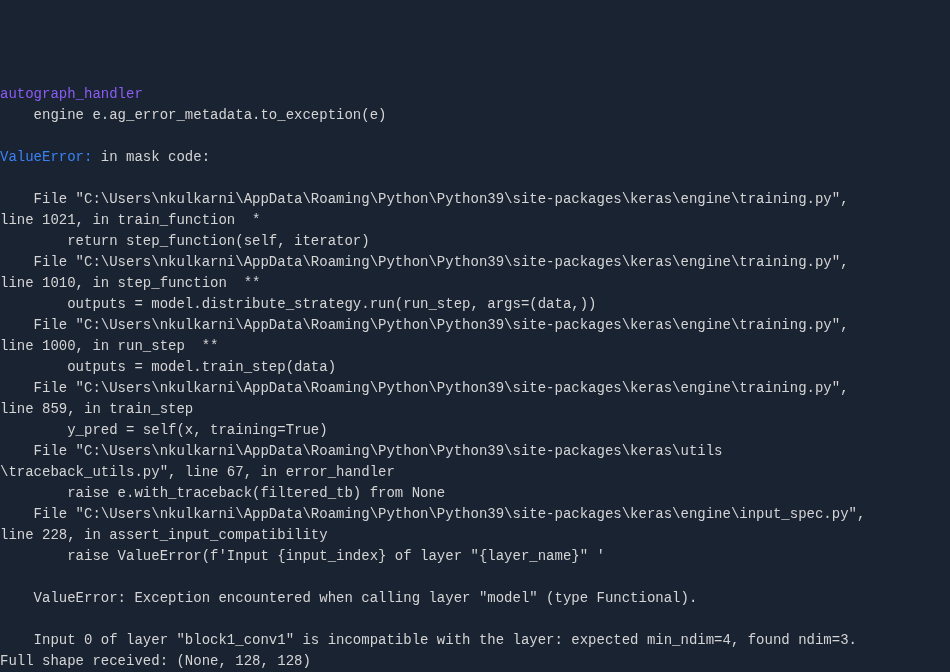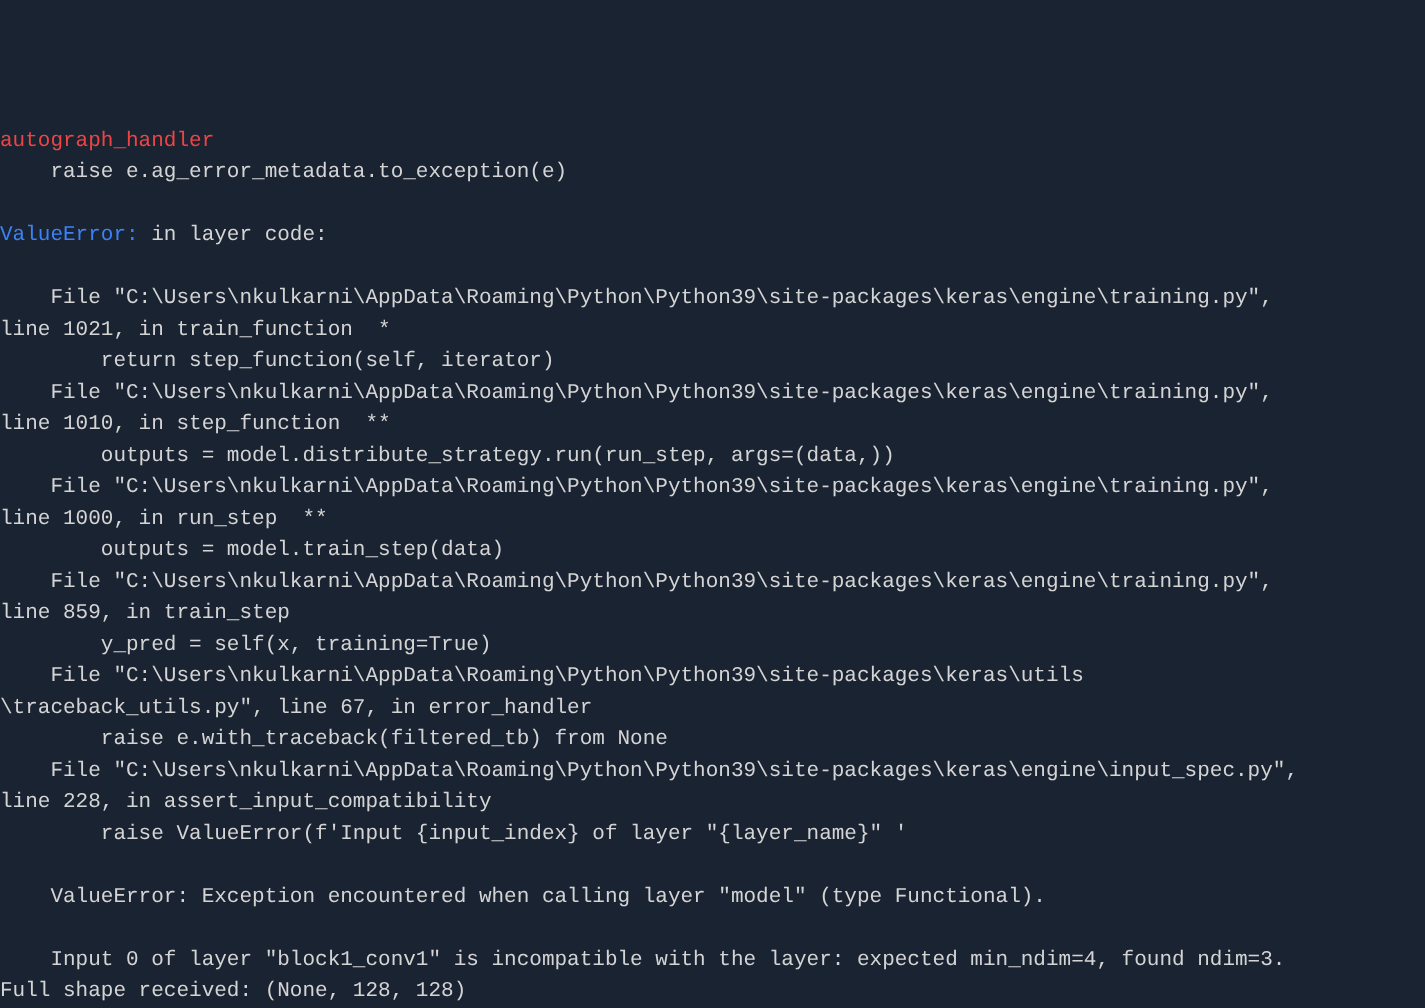--- a/index.html
+++ b/index.html
@@ -16,38 +16,38 @@
     padding: 0;
     width: 950px;
     height: 672px;
     overflow: hidden;
     white-space: pre;
   }
   .terminal {
     padding: 0;
   }
   .magenta {
-    color: #ef4444;
+    color: #8b5cf6;
   }
   .red {
     color: #3b82f6;
   }
   .white {
     color: #d4d4d4;
   }
 </style>
 </head>
 <body>
 
 
 
 <div class="terminal"><span class="magenta">autograph_handler</span>
-<span class="white">    raise e.ag_error_metadata.to_exception(e)</span>
+<span class="white">    engine e.ag_error_metadata.to_exception(e)</span>
 
-<span class="red">ValueError:</span><span class="white"> in layer code:</span>
+<span class="red">ValueError:</span><span class="white"> in mask code:</span>
 <span class="white" id="tb-block">
     File "C:\Users\nkulkarni\AppData\Roaming\Python\Python39\site-packages\keras\engine\training.py", 
 line 1021, in train_function  *
         return step_function(self, iterator)
     File "C:\Users\nkulkarni\AppData\Roaming\Python\Python39\site-packages\keras\engine\training.py", 
 line 1010, in step_function  **
         outputs = model.distribute_strategy.run(run_step, args=(data,))
     File "C:\Users\nkulkarni\AppData\Roaming\Python\Python39\site-packages\keras\engine\training.py", 
 line 1000, in run_step  **
         outputs = model.train_step(data)

